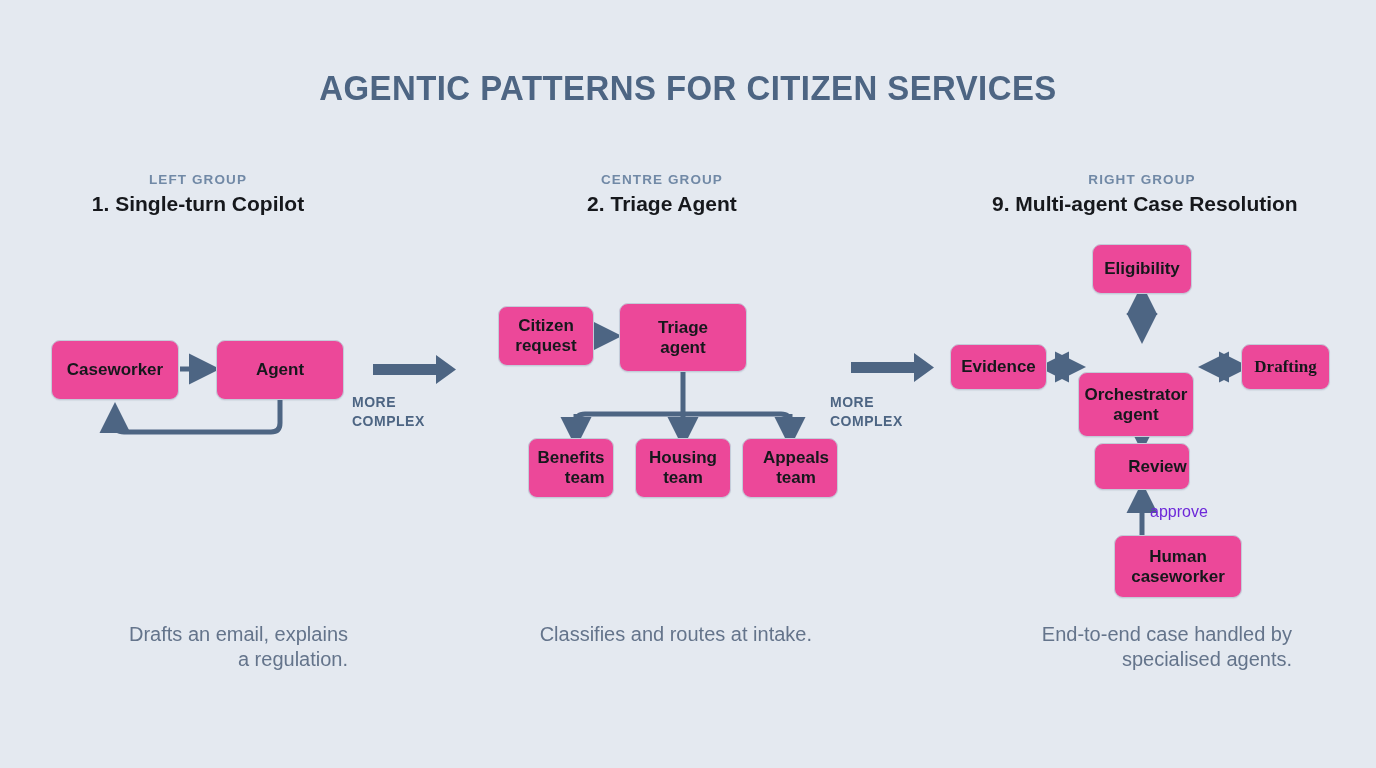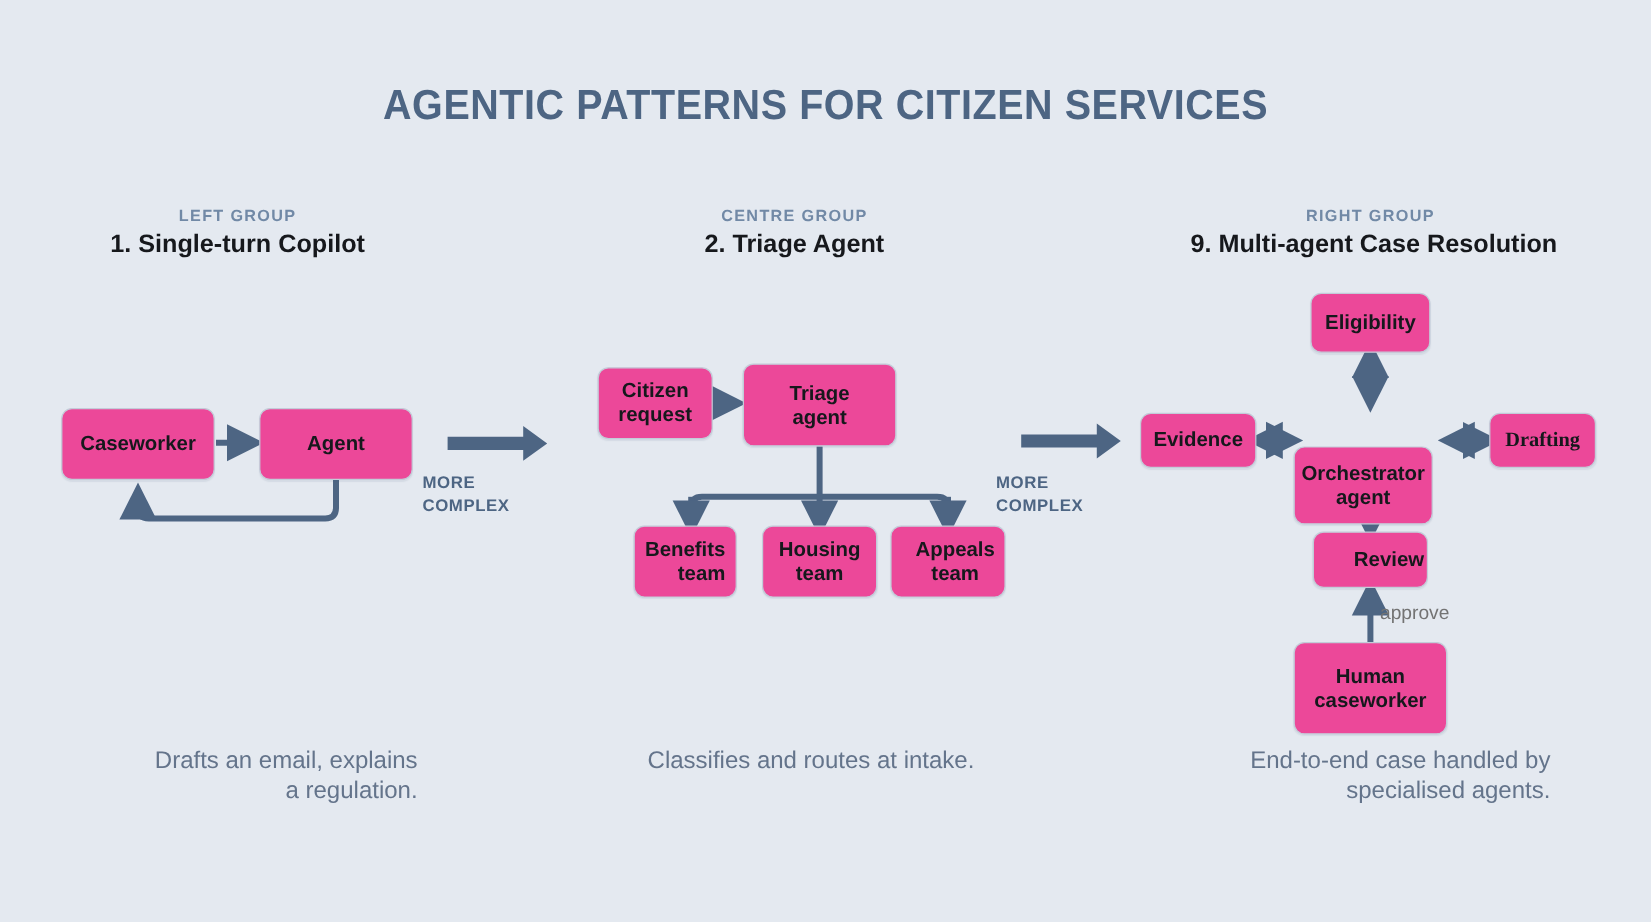--- a/index.html
+++ b/index.html
@@ -93,21 +93,21 @@
     font-weight: bold;
     line-height: 19px;
     letter-spacing: 0.5px;
     color: #4d6583;
     width: 120px;
   }
 
   .edge-label {
     position: absolute;
     font-size: 16px;
-    color: #737373;
+    color: #6d28d9;
     white-space: nowrap;
   }
 
   svg.wires {
     position: absolute;
     left: 0; top: 0;
     width: 1376px;
     height: 768px;
     pointer-events: none;
   }
@@ -253,21 +253,21 @@
   </div>
 
   <div class="node" style="left:1241px; top:344px; width:89px; height:46px;font-family:Liberation Serif, serif;">
     <span>Drafting</span>
   </div>
 
   <div class="node" style="left:1094px; top:443px; width:96px; height:47px;padding-left:35px;">
     <span>Review</span>
   </div>
 
-  <div class="node" style="left:1078px; top:535px; width:128px; height:77px;align-items:center;">
+  <div class="node" style="left:1114px; top:535px; width:128px; height:63px;align-items:center;">
     <div>
       <span>Human</span>
       <span>caseworker</span>
     </div>
   </div>
 
   <div class="edge-label" style="left:1150px; top:503px;">approve</div>
 
   <div class="caption" style="left:992px; top:622px; width:300px;">
     <div>End-to-end case handled by</div>

